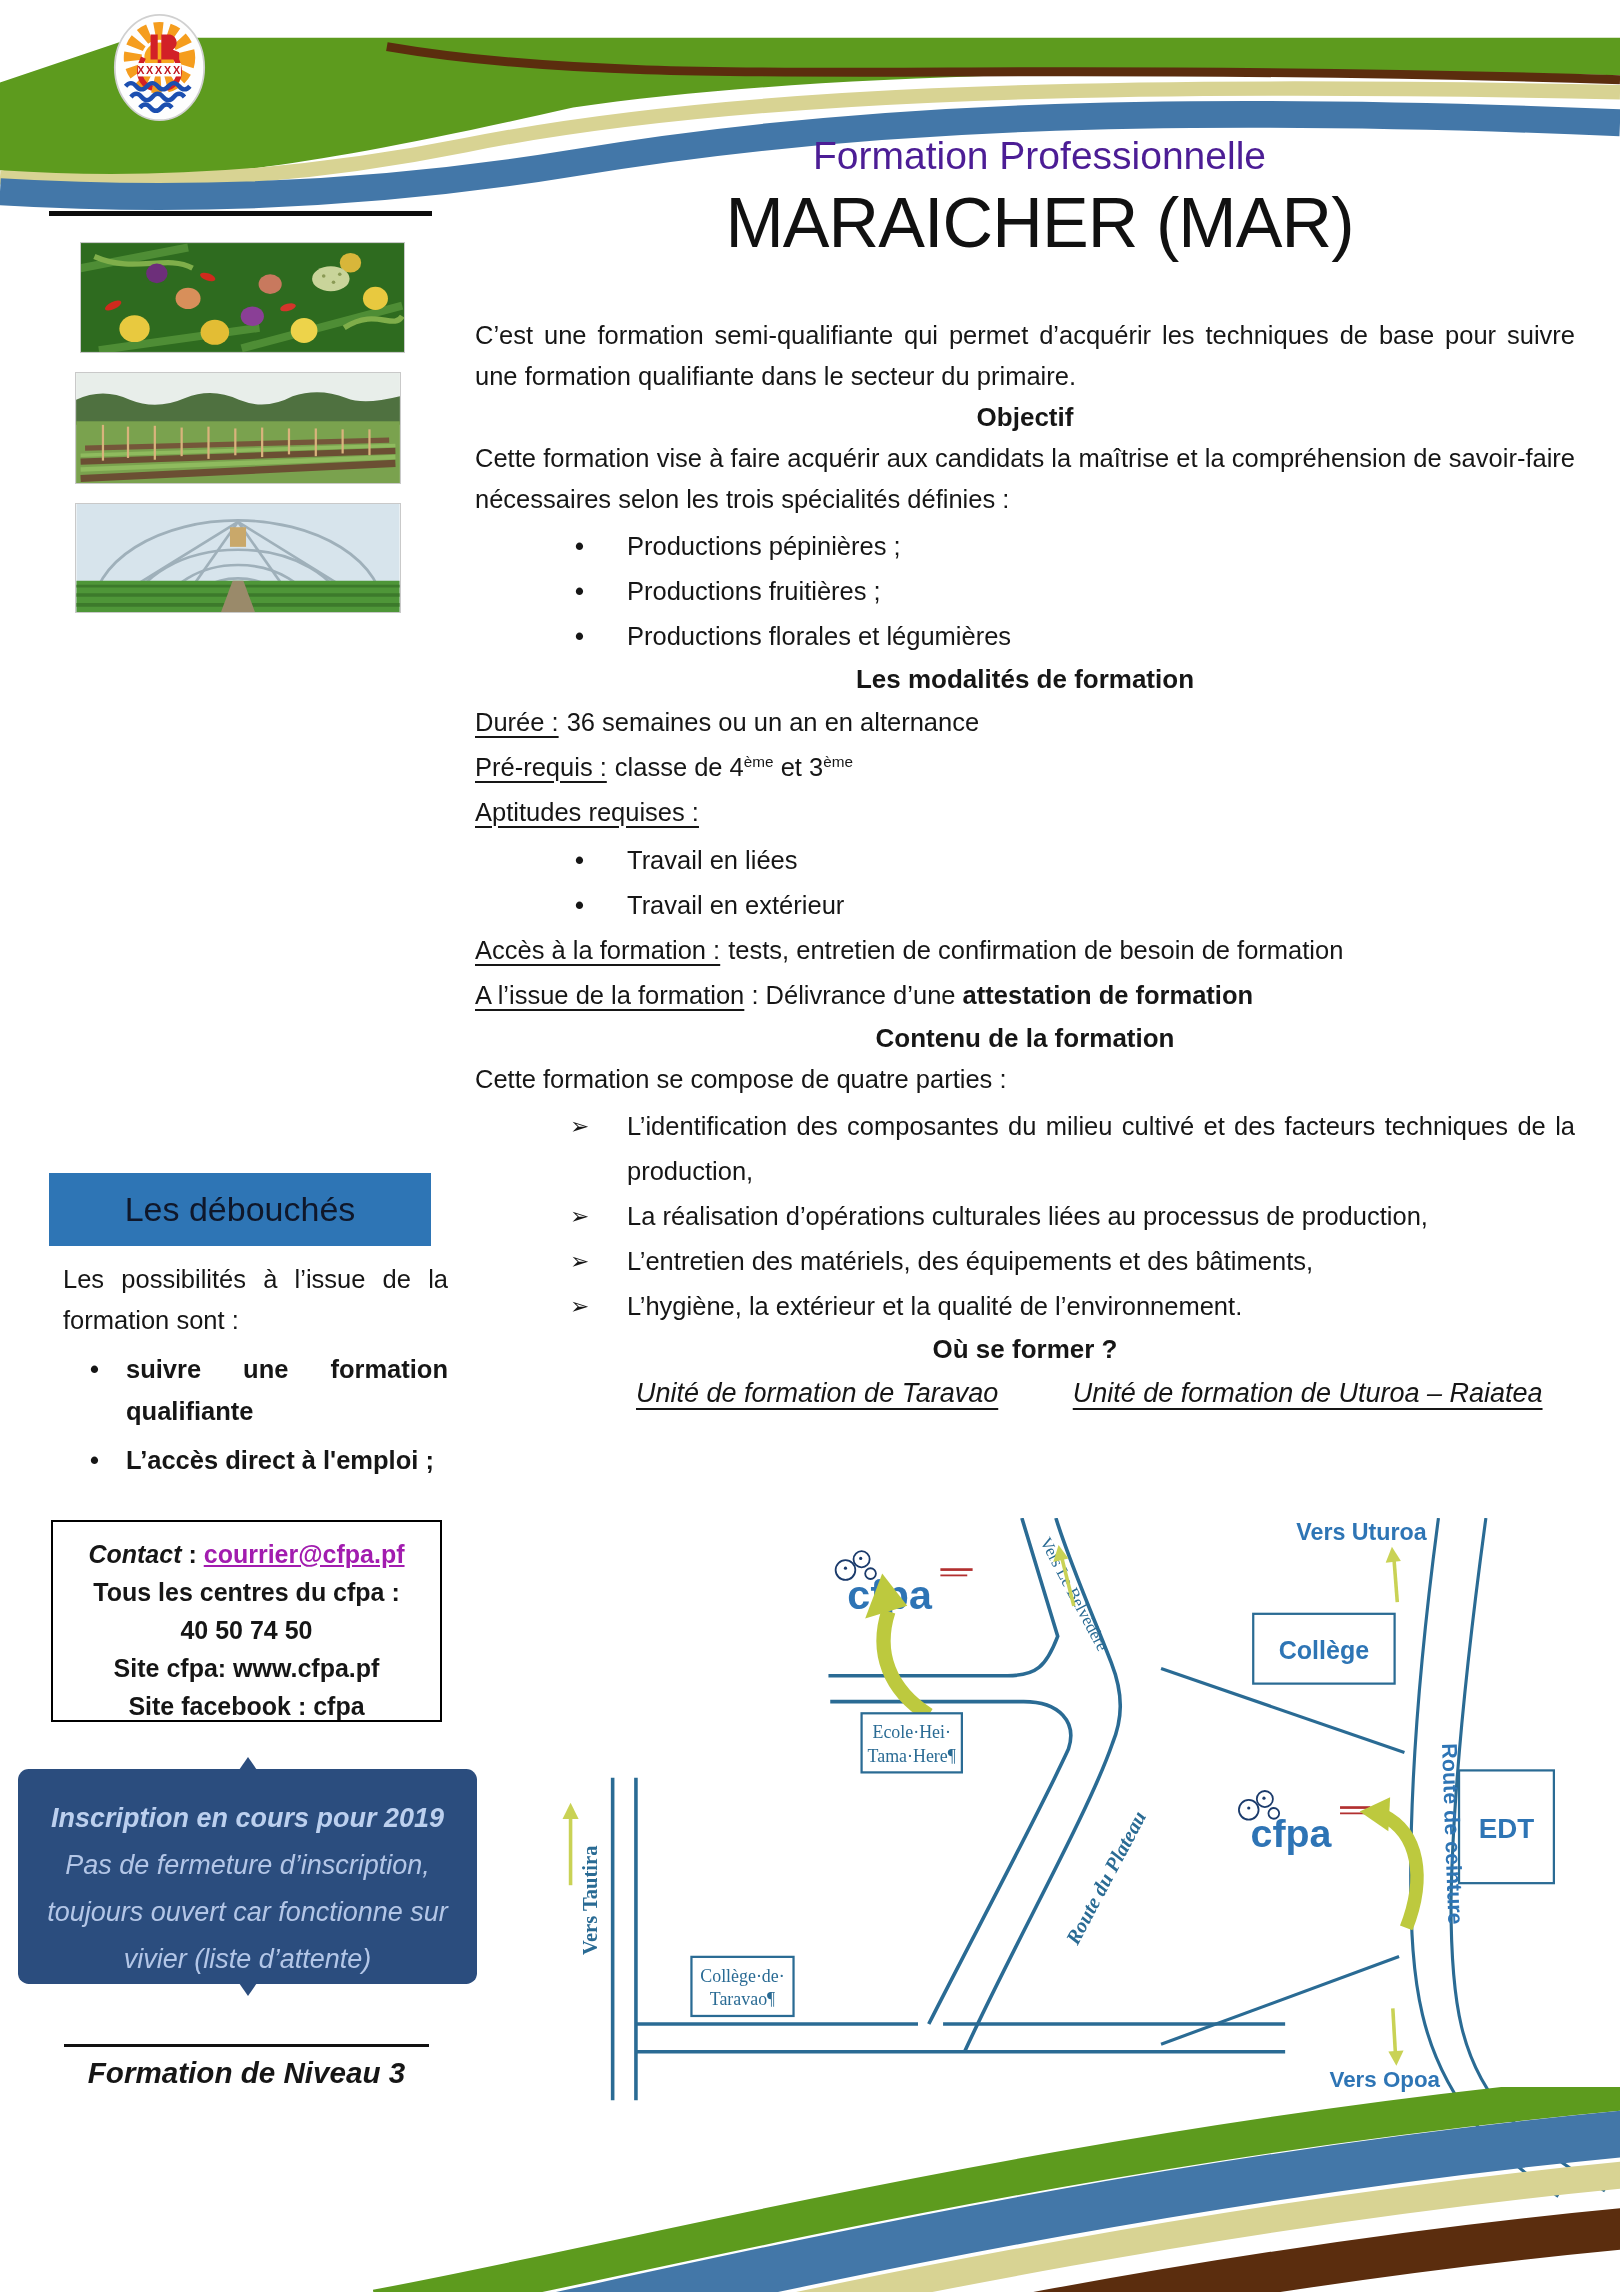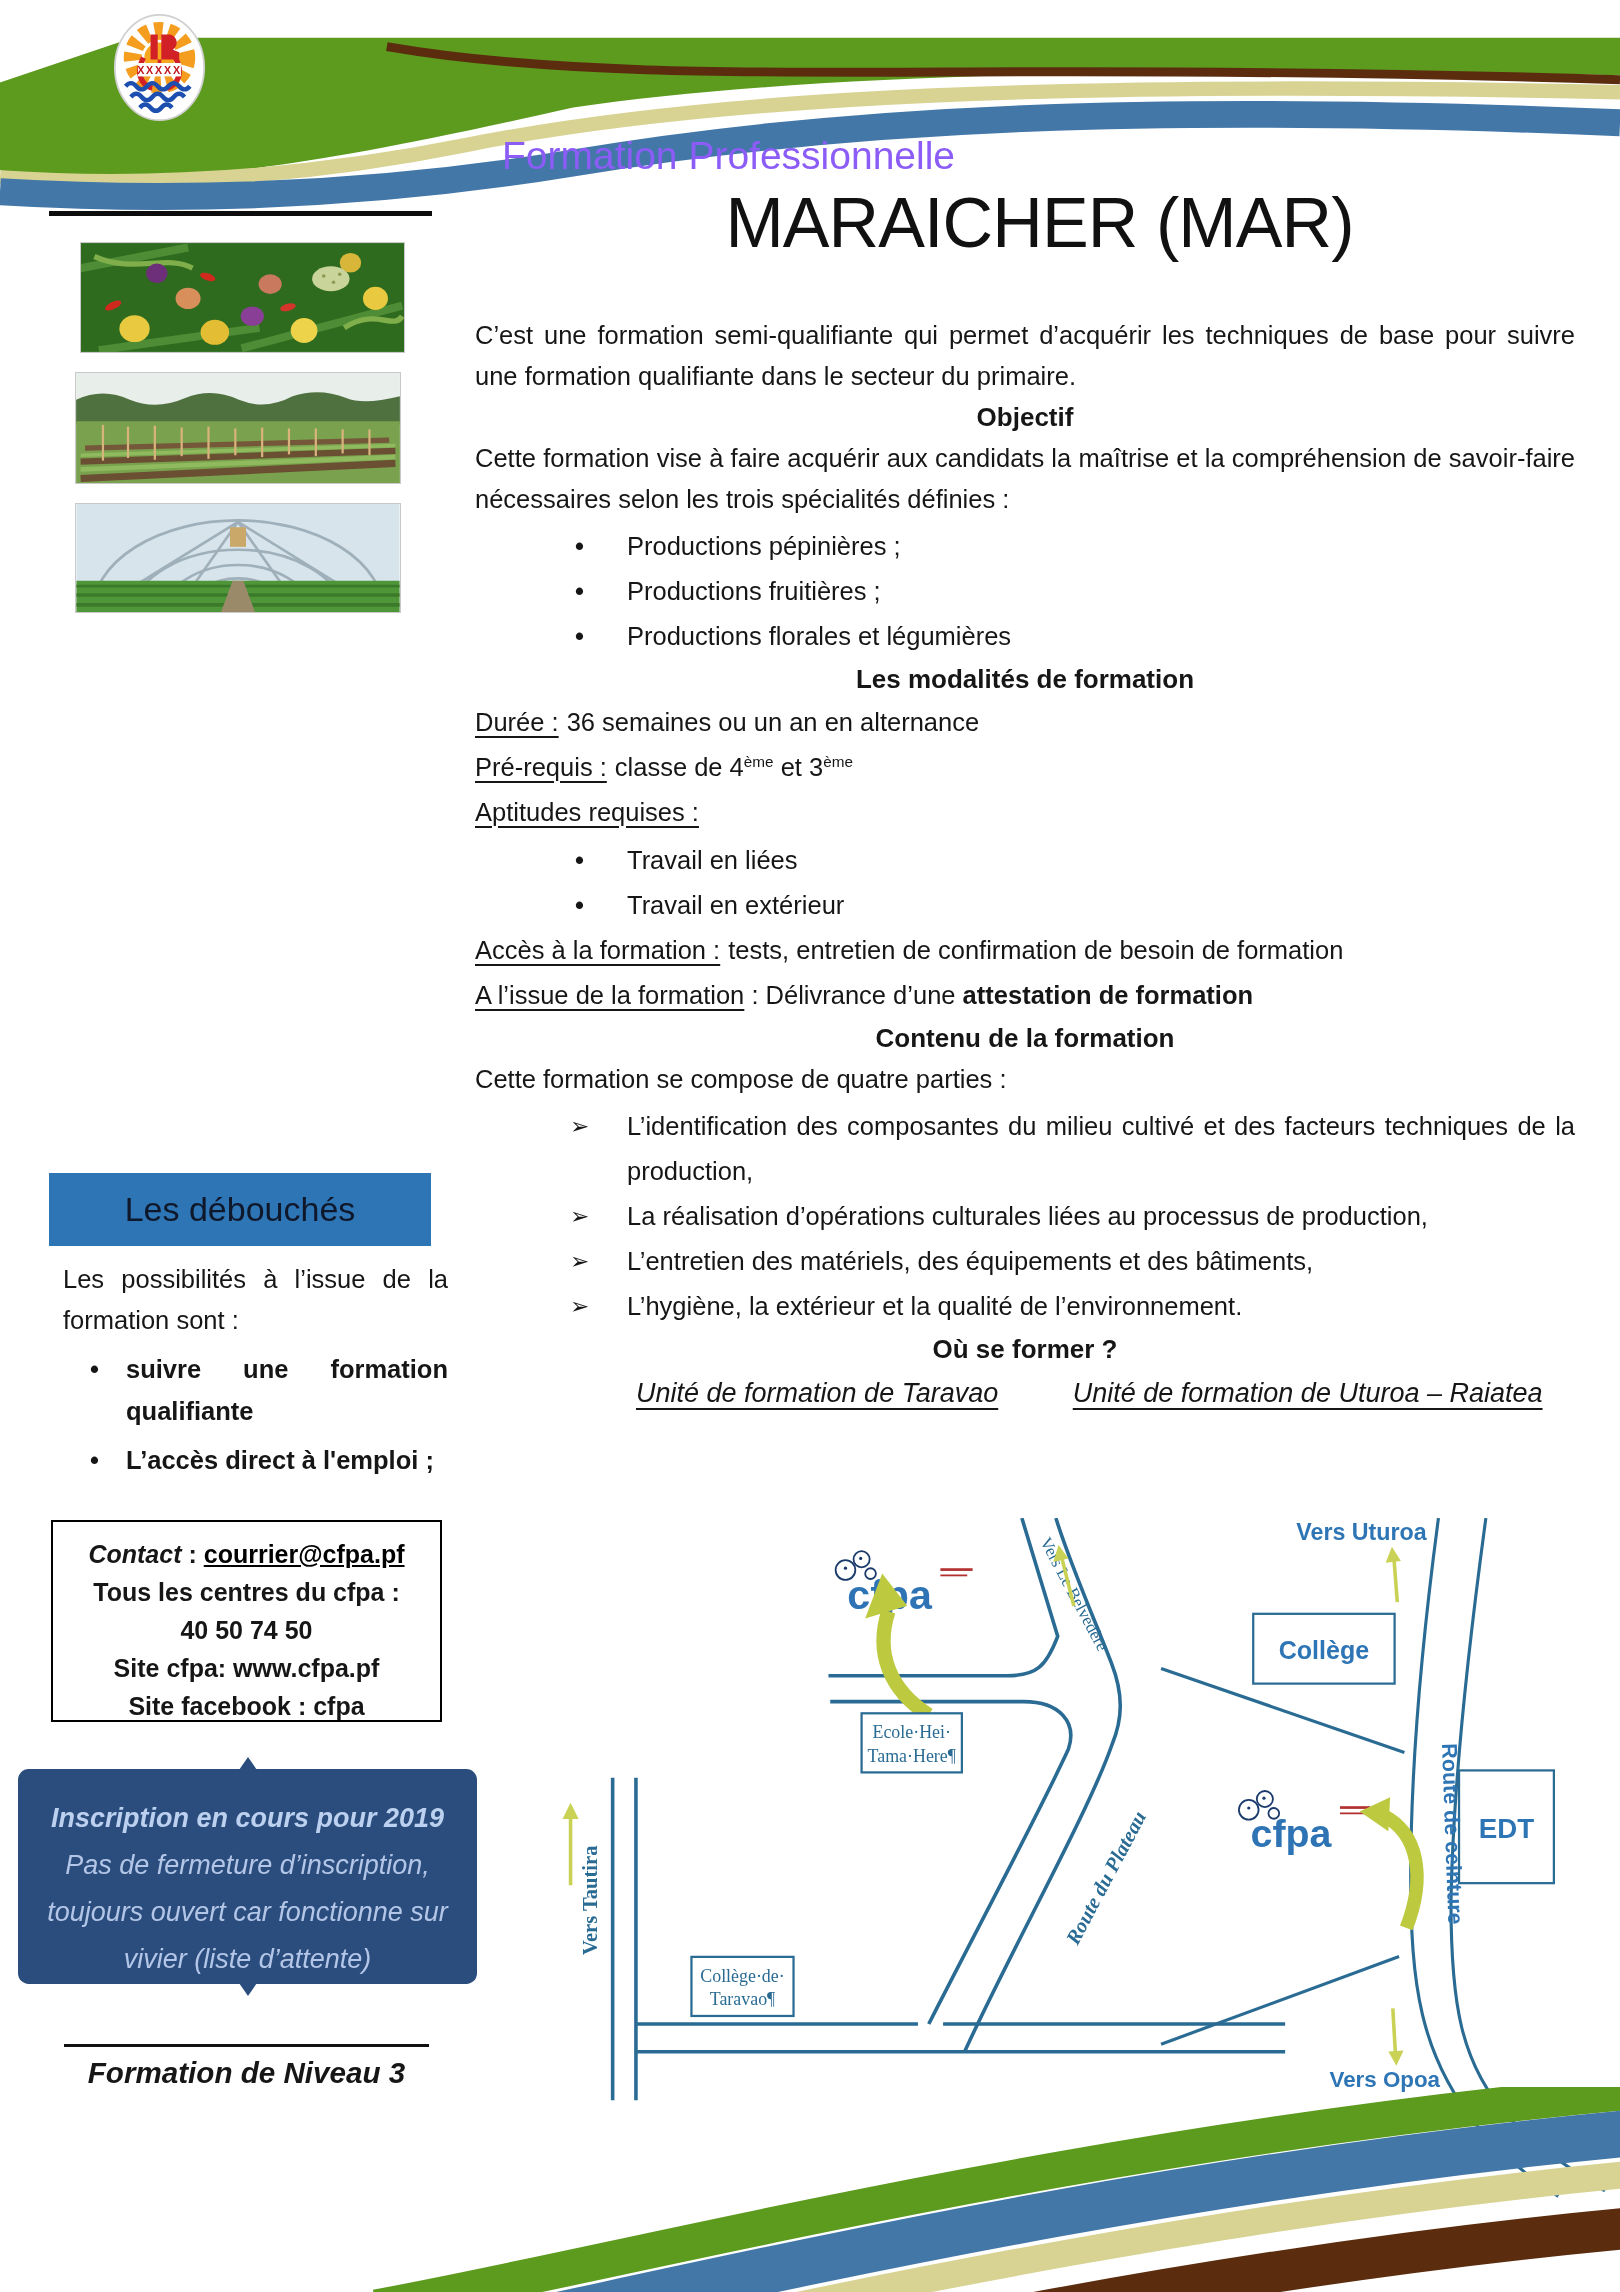--- a/index.html
+++ b/index.html
@@ -5,22 +5,22 @@
   html,body{margin:0;padding:0;background:#888;}
   .page{position:relative;width:1620px;height:2293px;background:#ffffff;margin:0 auto;
         font-family:"Liberation Sans",sans-serif;color:#161616;overflow:hidden;}
   svg{display:block;}
   .abs{position:absolute;}
 
   
   .header-svg{position:absolute;left:0;top:0;}
   .emblem{position:absolute;left:113px;top:12.5px;width:93px;height:109px;}
   .logo-underline{position:absolute;left:49px;top:211px;width:383px;height:5.4px;background:#0d0d0d;}
-  .header-subtitle{position:absolute;left:502px;top:134px;width:1075px;
-        font-size:39px;color:#8b5cf6;}
+  .header-subtitle{position:absolute;left:502px;top:134px;width:1075px;text-align:center;
+        font-size:39px;color:#4c1d95;}
   .header-title{position:absolute;left:502px;top:183px;width:1075px;text-align:center;
         font-size:70px;letter-spacing:-0.9px;color:#111;}
 
   
   .photo{position:absolute;overflow:hidden;border:0.9px solid #c9c9c9;}
 
   
   .main-col{position:absolute;left:475px;top:315px;width:1100px;font-size:25.5px;line-height:41px;}
   .main-col p{margin:0;}
   .just{text-align:justify;}
@@ -49,21 +49,21 @@
         display:flex;align-items:center;justify-content:center;font-size:34px;color:#0f172a;}
   .deb-text{position:absolute;left:63px;top:1259px;width:385px;font-size:25.5px;line-height:41px;}
   .deb-text p{margin:0;text-align:justify;}
   .deb-text ul{list-style:none;margin:7.2px 0 0 0;padding:0;font-weight:bold;}
   .deb-text li{position:relative;padding-left:63px;line-height:42px;text-align:justify;margin-bottom:7.2px;}
   .deb-text li::before{content:"•";position:absolute;left:27px;font-weight:bold;}
 
   .contact-box{position:absolute;left:51px;top:1520px;width:391px;height:202px;border:2.7px solid #000;
         box-sizing:border-box;text-align:center;font-weight:bold;font-size:25px;line-height:38px;padding-top:12.5px;}
   .c-label{font-style:italic;}
-  .email{color:#000000;text-decoration:underline;font-weight:bold;cursor:pointer;}
+  .email{color:#a21caf;text-decoration:underline;font-weight:bold;cursor:pointer;}
 
   .insc-box{position:absolute;left:18px;top:1769px;width:459px;height:215px;background:#2b4d7e;border-radius:10.7px;
         box-sizing:border-box;color:#b3c6e7;font-style:italic;text-align:center;font-size:27px;line-height:47px;
         padding:18px 16px 0 16px;}
   .insc-box .l1{font-weight:bold;color:#bcd0ef;margin-top:8px;}
   .notch{position:absolute;left:50%;transform:translateX(-50%);width:0;height:0;
         border-left:9px solid transparent;border-right:9px solid transparent;}
   .notch.top{top:-11.6px;border-bottom:13.4px solid #2b4d7e;}
   .notch.bottom{bottom:-11.6px;border-top:13.4px solid #2b4d7e;}
 

